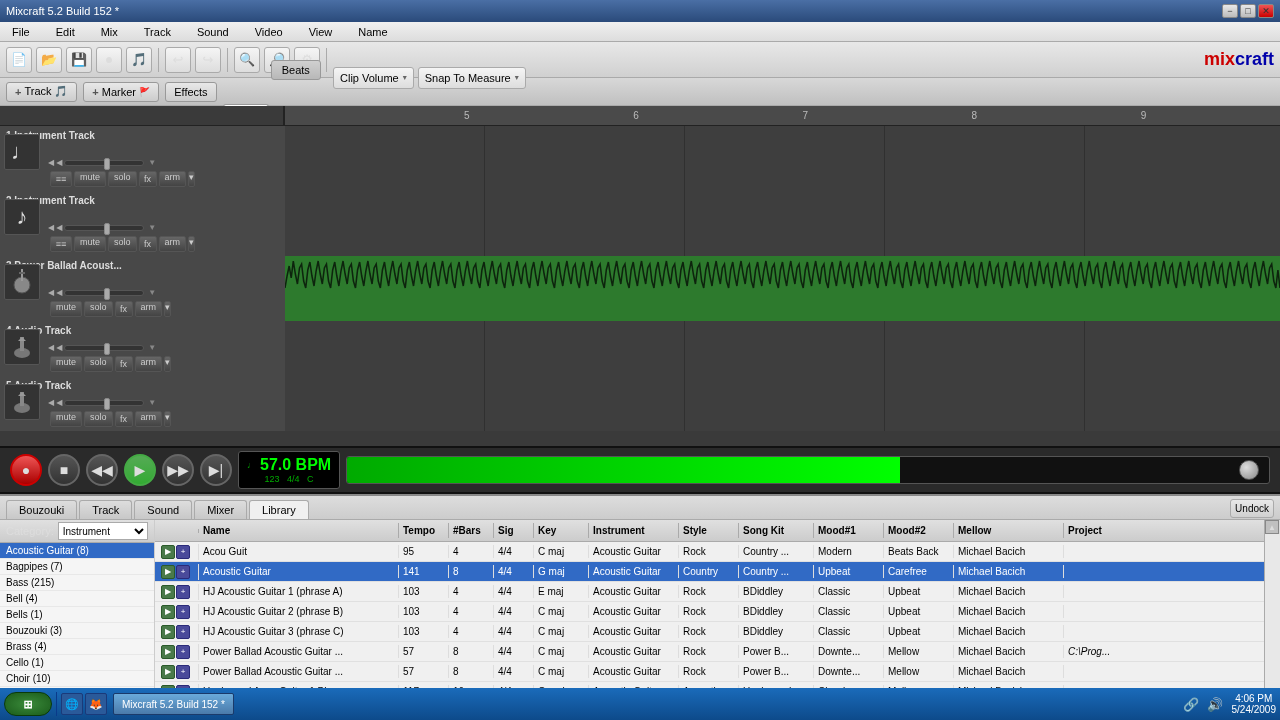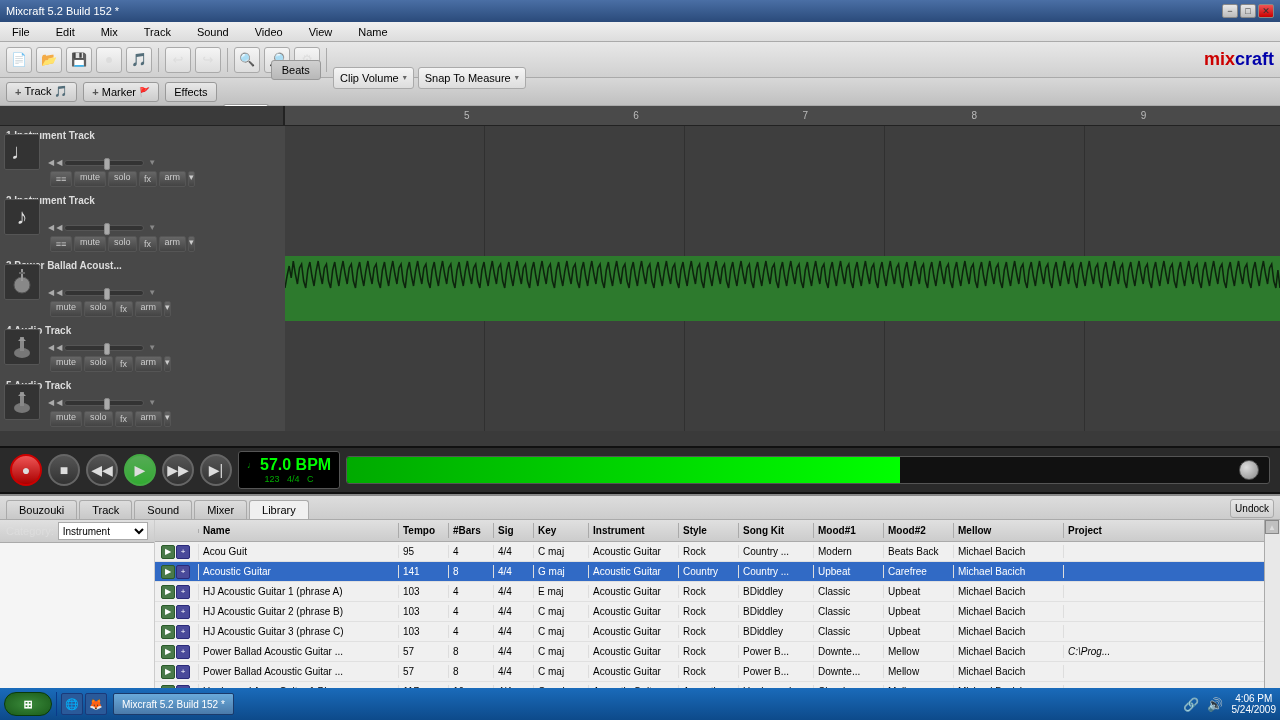--- a/index.html
+++ b/index.html
@@ -931,20 +931,32 @@
 
   <div id="library-panel">
 
     <div id="category-panel">
       <div class="category-header">
         <span>Category:</span>
         <select class="category-dropdown">
           <option>Instrument</option>
         </select>
       </div>
+      <div id="category-list">
+        <div class="category-item selected">Acoustic Guitar (8)</div>
+        <div class="category-item">Bagpipes (7)</div>
+        <div class="category-item">Bass (215)</div>
+        <div class="category-item">Bell (4)</div>
+        <div class="category-item">Bells (1)</div>
+        <div class="category-item">Bouzouki (3)</div>
+        <div class="category-item">Brass (4)</div>
+        <div class="category-item">Cello (1)</div>
+        <div class="category-item">Choir (10)</div>
+        <div class="category-item">Clarinet (11)</div>
+      </div>
     </div>
 
     <div id="library-list">
       <div id="library-header">
         <div class="lib-col" style="width:44px"></div>
         <div class="lib-col" style="width:200px">Name</div>
         <div class="lib-col" style="width:50px">Tempo</div>
         <div class="lib-col" style="width:45px">#Bars</div>
         <div class="lib-col" style="width:40px">Sig</div>
         <div class="lib-col" style="width:55px">Key</div>

